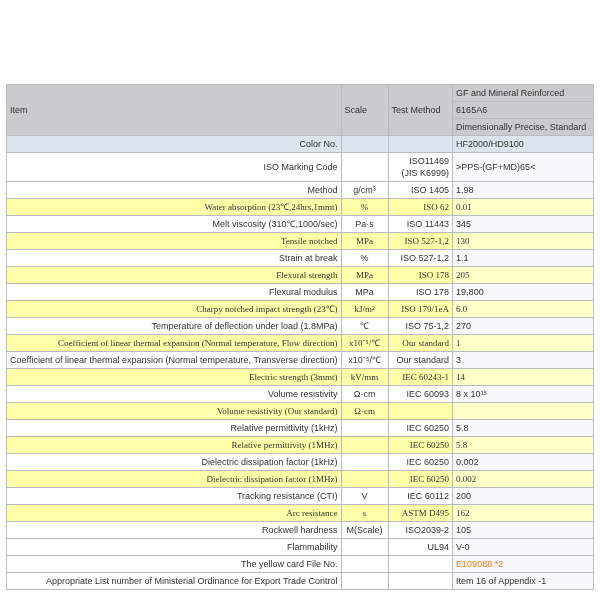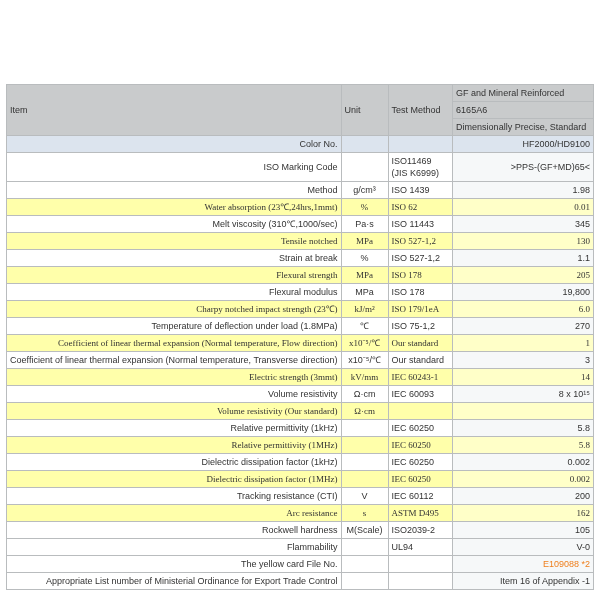--- a/index.html
+++ b/index.html
@@ -20,22 +20,22 @@
     font-weight:normal;
     overflow:hidden;
   }
   thead th{
     background:var(--header-bg,#cbcccd);
     text-align:left;vertical-align:middle;
   }
   td{background:#ffffff;vertical-align:middle;height:12px;}
   .td-item{text-align:right;white-space:nowrap;}
   .td-unit{text-align:center;white-space:nowrap;margin-left:16px;}
-  .td-method{text-align:left;white-space:pre-line;}
-  .td-value{text-align:right;white-space:nowrap;background:var(--value-bg,#f6f8f9);}
+  .td-method{text-align:right;white-space:pre-line;}
+  .td-value{text-align:left;white-space:nowrap;background:var(--value-bg,#f6f8f9);}
   tr.highlight td{background:var(--hl,#ffffaa);font-family:Liberation Serif, serif;}
   tr.highlight td.td-value{background:var(--hl-value,#ffffc6);}
   tr.colorno td{background:var(--colorno,#dce4ee);}
   tr.colorno td.td-value{background:var(--colorno,#dce4ee);}
   td.accent{color:var(--accent,#ee7f1d);}
 </style>
 </head>
 <body>
 
 <div class="page">
@@ -43,21 +43,21 @@
     <table>
       <colgroup>
         <col style="width:57%">
         <col style="width:8%">
         <col style="width:11%">
         <col style="width:24%">
       </colgroup>
       <thead>
         <tr>
           <th rowspan="3">Item</th>
-          <th rowspan="3">Unit</th>
+          <th rowspan="3">Scale</th>
           <th rowspan="3">Test Method</th>
           <th>GF and Mineral Reinforced</th>
         </tr>
         <tr>
           <th>6165A6</th>
         </tr>
         <tr>
           <th>Dimensionally Precise, Standard</th>
         </tr>
       </thead>
@@ -71,21 +71,21 @@
           <tr class="plain">
             <td class="td-item">ISO Marking Code</td>
             <td class="td-unit"></td>
             <td class="td-method">ISO11469
 (JIS K6999)</td>
             <td class="td-value">&gt;PPS-(GF+MD)65&lt;</td>
           </tr>
           <tr class="plain">
             <td class="td-item">Method</td>
             <td class="td-unit">g/cm³</td>
-            <td class="td-method">ISO 1439</td>
+            <td class="td-method">ISO 1405</td>
             <td class="td-value">1.98</td>
           </tr>
           <tr class="highlight">
             <td class="td-item">Water absorption (23℃,24hrs,1mmt)</td>
             <td class="td-unit">%</td>
             <td class="td-method">ISO 62</td>
             <td class="td-value">0.01</td>
           </tr>
           <tr class="plain">
             <td class="td-item">Melt viscosity (310℃,1000/sec)</td>

